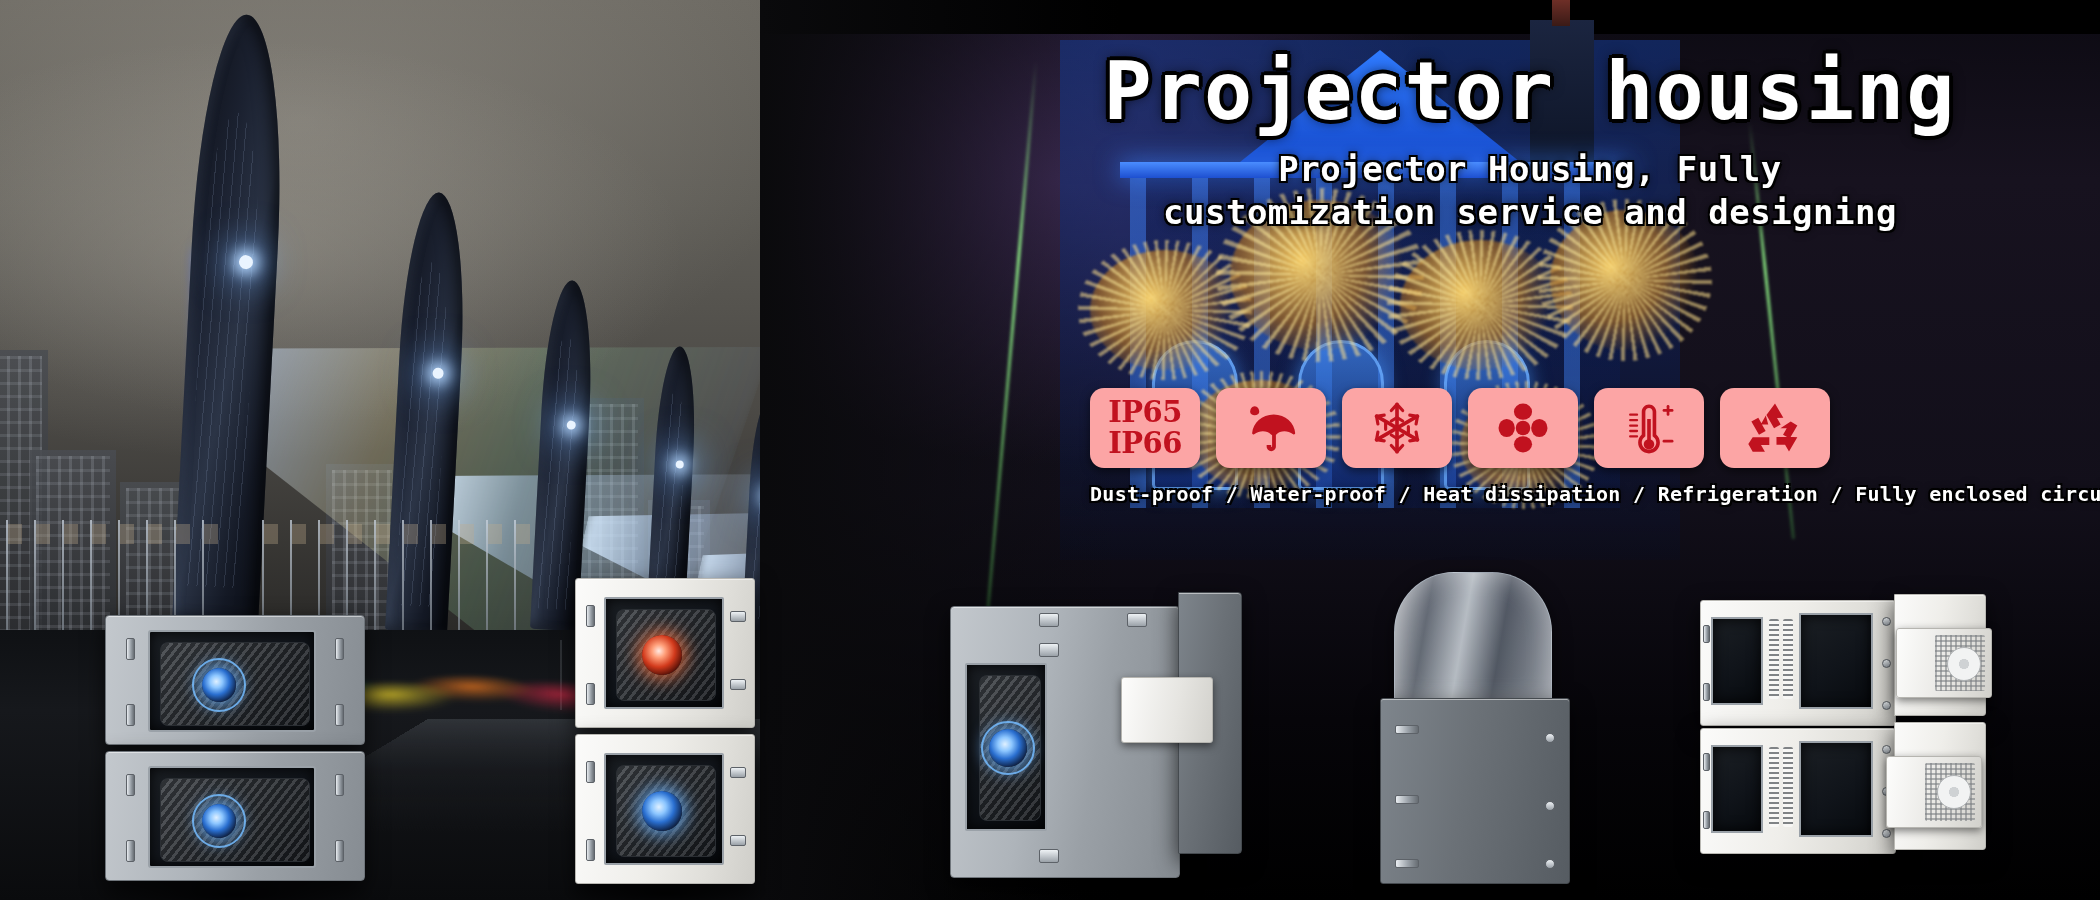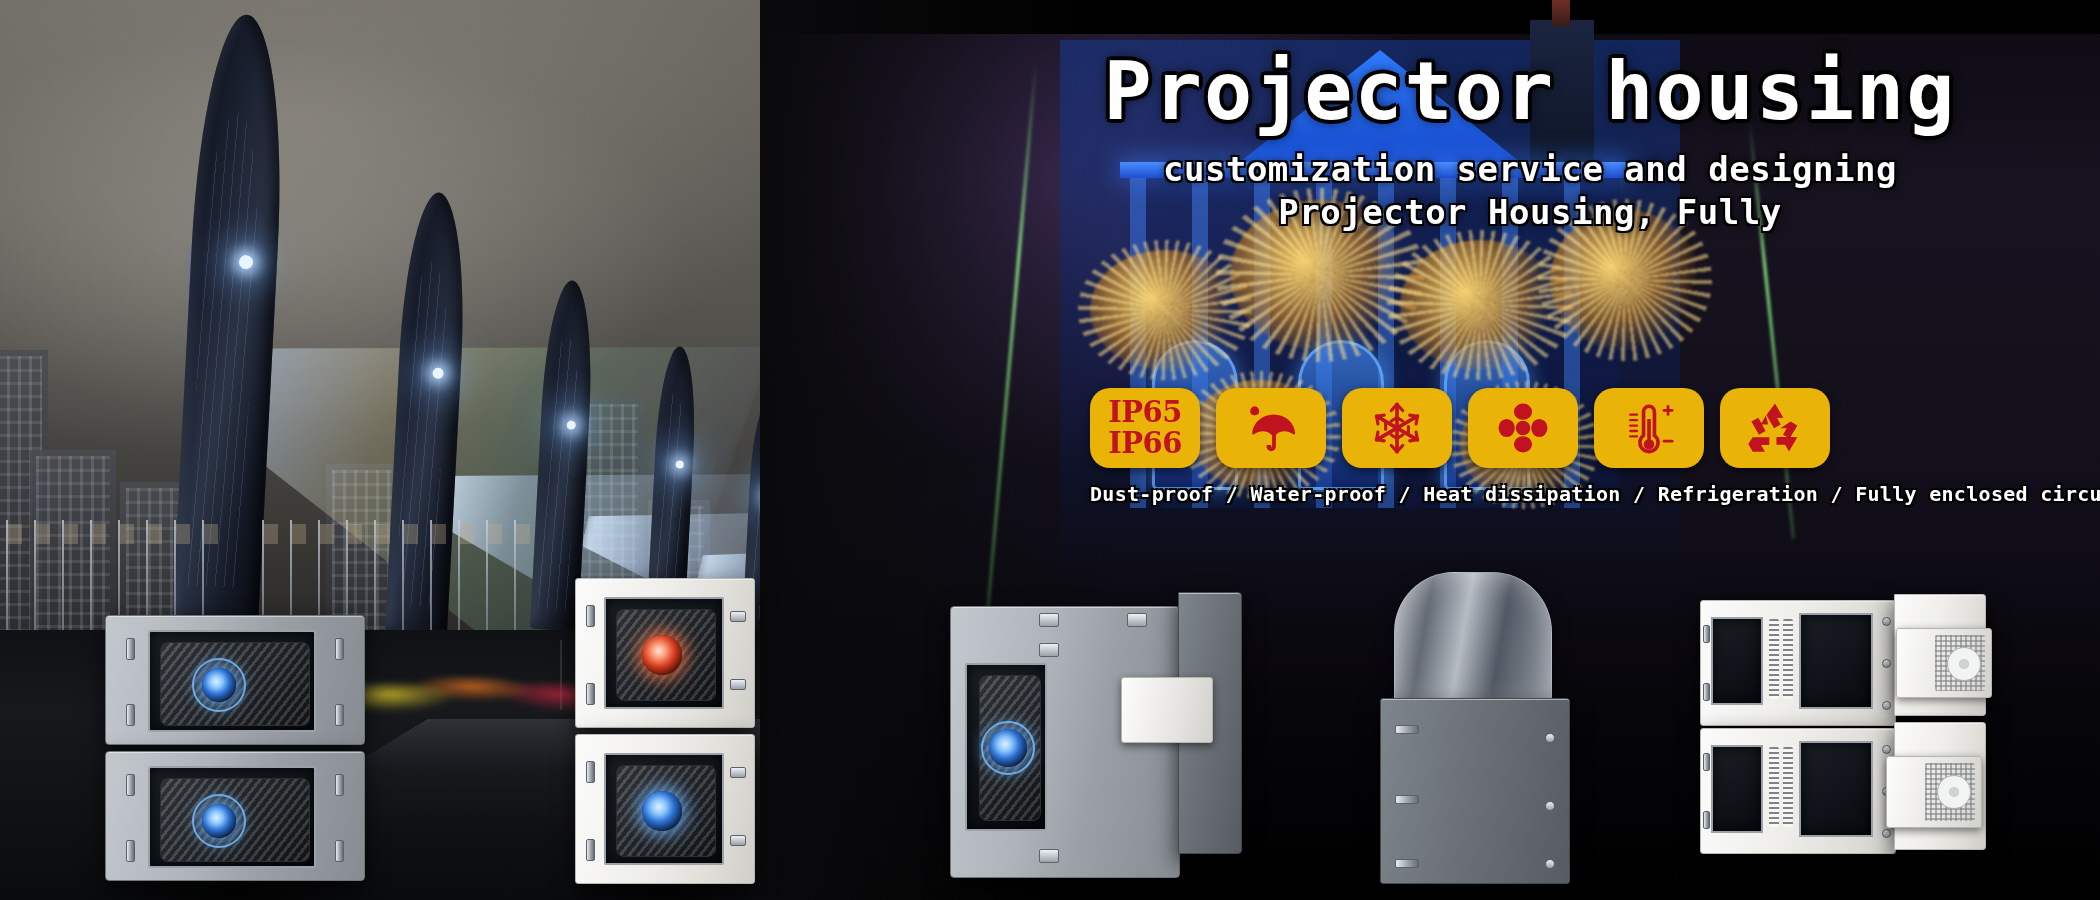--- a/index.html
+++ b/index.html
@@ -191,21 +191,21 @@
       0 0 10px rgba(0,0,0,.9);
   }
   .subtitle div{ white-space:nowrap; }
 
   
   .features{
     position:absolute; left:1090px; top:388px; width:820px; z-index:20;
   }
   .icon-row{ display:flex; gap:16px; justify-content:flex-start; }
   .icon-tile{
-    width:110px; height:80px; background:#eab308; border-radius:20px;
+    width:110px; height:80px; background:#fca5a5; border-radius:14px;
     display:flex; align-items:center; justify-content:center;
     box-shadow:0 3px 10px rgba(0,0,0,.55);
     flex:0 0 auto;
   }
   .ip-tile{ flex-direction:column; gap:0; }
   .ip-line{
     color:#c1121f; font-family:"DejaVu Serif", serif; font-weight:700;
     font-size:29px; line-height:1.08; letter-spacing:-.5px;
   }
   .feat-caption{
@@ -405,22 +405,22 @@
     <div class="foliage" style="left:430px; top:380px; width:140px; height:110px;"></div>
     <div class="foliage" style="left:700px; top:390px; width:130px; height:110px;"></div>
 
     <div class="greenbeam" style="left:250px; top:60px;  transform:rotate(5deg);"></div>
     <div class="greenbeam" style="left:1010px; top:120px; height:420px; transform:rotate(-6deg);"></div>
   </div>
 
   <div class="text-wrap">
     <div class="title">Projector housing</div>
     <div class="subtitle">
+      <div>Projector Housing, Fully</div>
       <div>customization service and designing</div>
-      <div>Projector Housing, Fully</div>
     </div>
   </div>
 
   <div class="features">
     <div class="icon-row">
 
       <div class="icon-tile ip-tile">
         <span class="ip-line">IP65</span>
         <span class="ip-line">IP66</span>
       </div>

